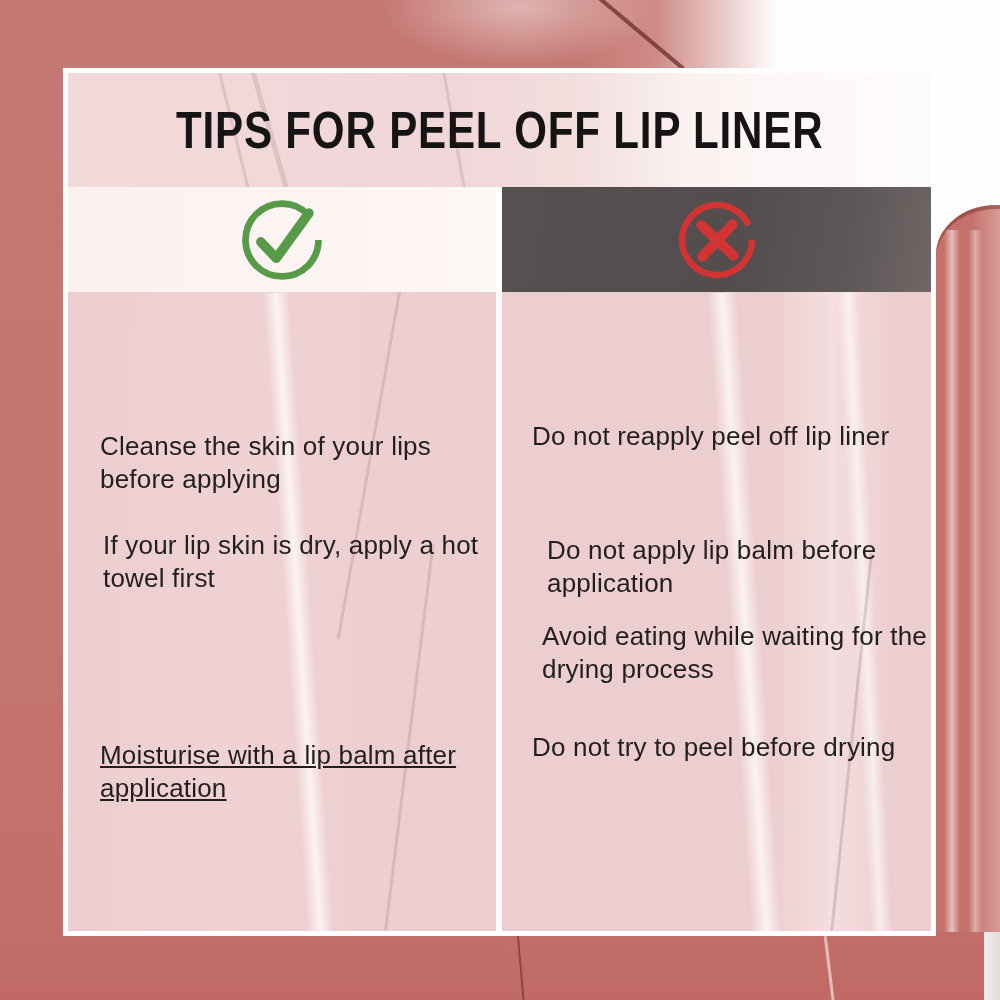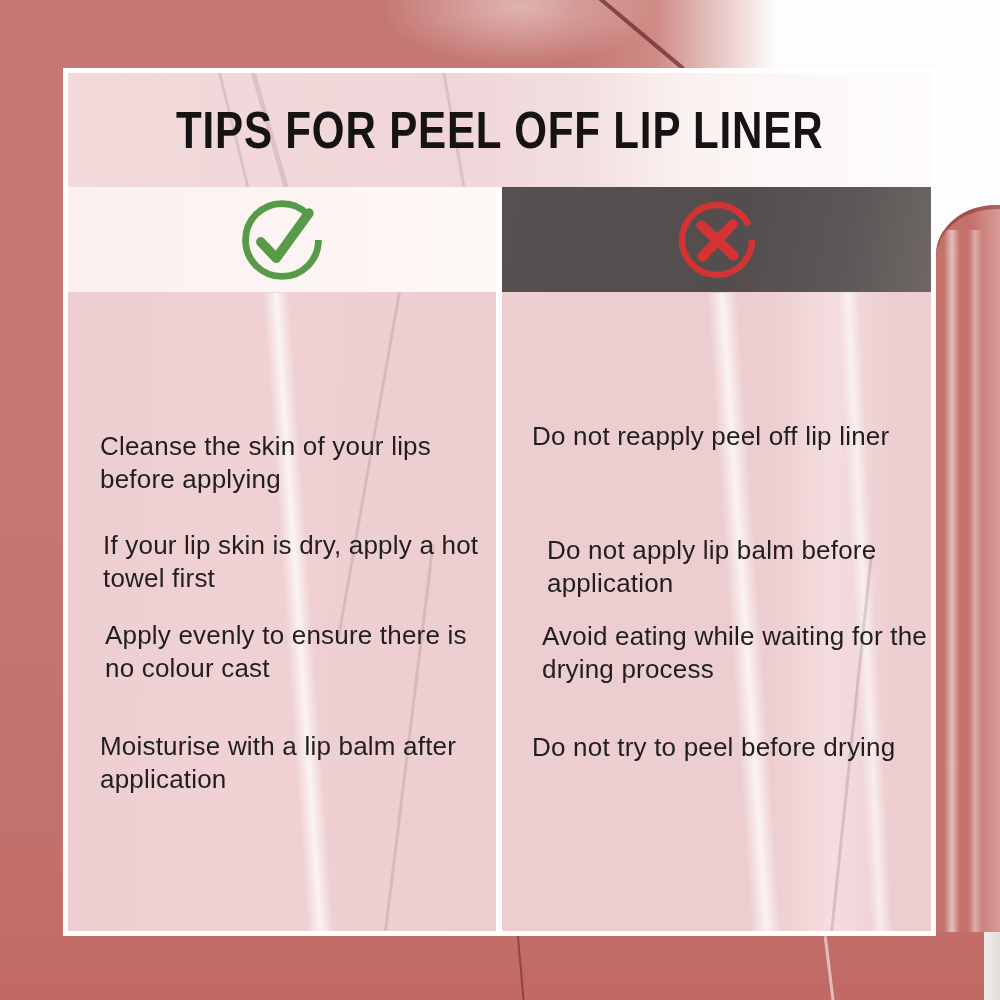--- a/index.html
+++ b/index.html
@@ -56,21 +56,21 @@
   .gr1{left:228px;top:0;width:30px;height:660px;transform:rotate(-4deg);}
   .gr2{left:352px;top:0;width:22px;height:660px;transform:rotate(-3deg);opacity:.8;}
   .gr-band{position:absolute;left:270px;top:0;width:120px;height:660px;
     background:linear-gradient(to right,transparent,rgba(255,246,246,.4),transparent);}
   .cr1{left:346px;top:260px;width:3px;height:420px;transform:rotate(6deg);background:rgba(105,75,75,.20);}
   
   .item{position:absolute;font-size:26px;line-height:33px;color:#211e1e;letter-spacing:.2px;max-width:402px;}
   .L0{left:32px;top:138px;}
   .L1{left:35px;top:237px;}
   .L2{left:37px;top:327px;}
-  .L3{left:32px;top:438px;}
+  .L3{left:32px;top:447px;text-decoration:underline;}
   .R0{left:30px;top:128px;}
   .R1{left:45px;top:230px;margin-top:12px;}
   .R2{left:40px;top:328px;}
   .R3{left:30px;top:439px;}
   
   .icon-check{color:var(--check-green,#579a47);}
   .icon-cross{color:var(--cross-red,#d23434);}
 </style>
 </head>
 <body>
@@ -113,21 +113,20 @@
       </div>
     </div>
 
     <div class="body-row">
       <div class="body-cell bc-left">
         <div class="crease cl1"></div>
         <div class="crease cl2"></div>
         <div class="gloss gl1"></div>
         <div class="item L0">Cleanse the skin of your lips before applying</div>
         <div class="item L1">If your lip skin is dry, apply a hot towel first</div>
-        <div class="item L2">Apply evenly to ensure there is no colour cast</div>
         <div class="item L3">Moisturise with a lip balm after application</div>
       </div>
       <div class="v-divider"></div>
       <div class="body-cell bc-right">
         <div class="gr-band"></div>
         <div class="gloss gr1"></div>
         <div class="gloss gr2"></div>
         <div class="crease cr1"></div>
         <div class="item R0">Do not reapply peel off lip liner</div>
         <div class="item R1">Do not apply lip balm before application</div>

